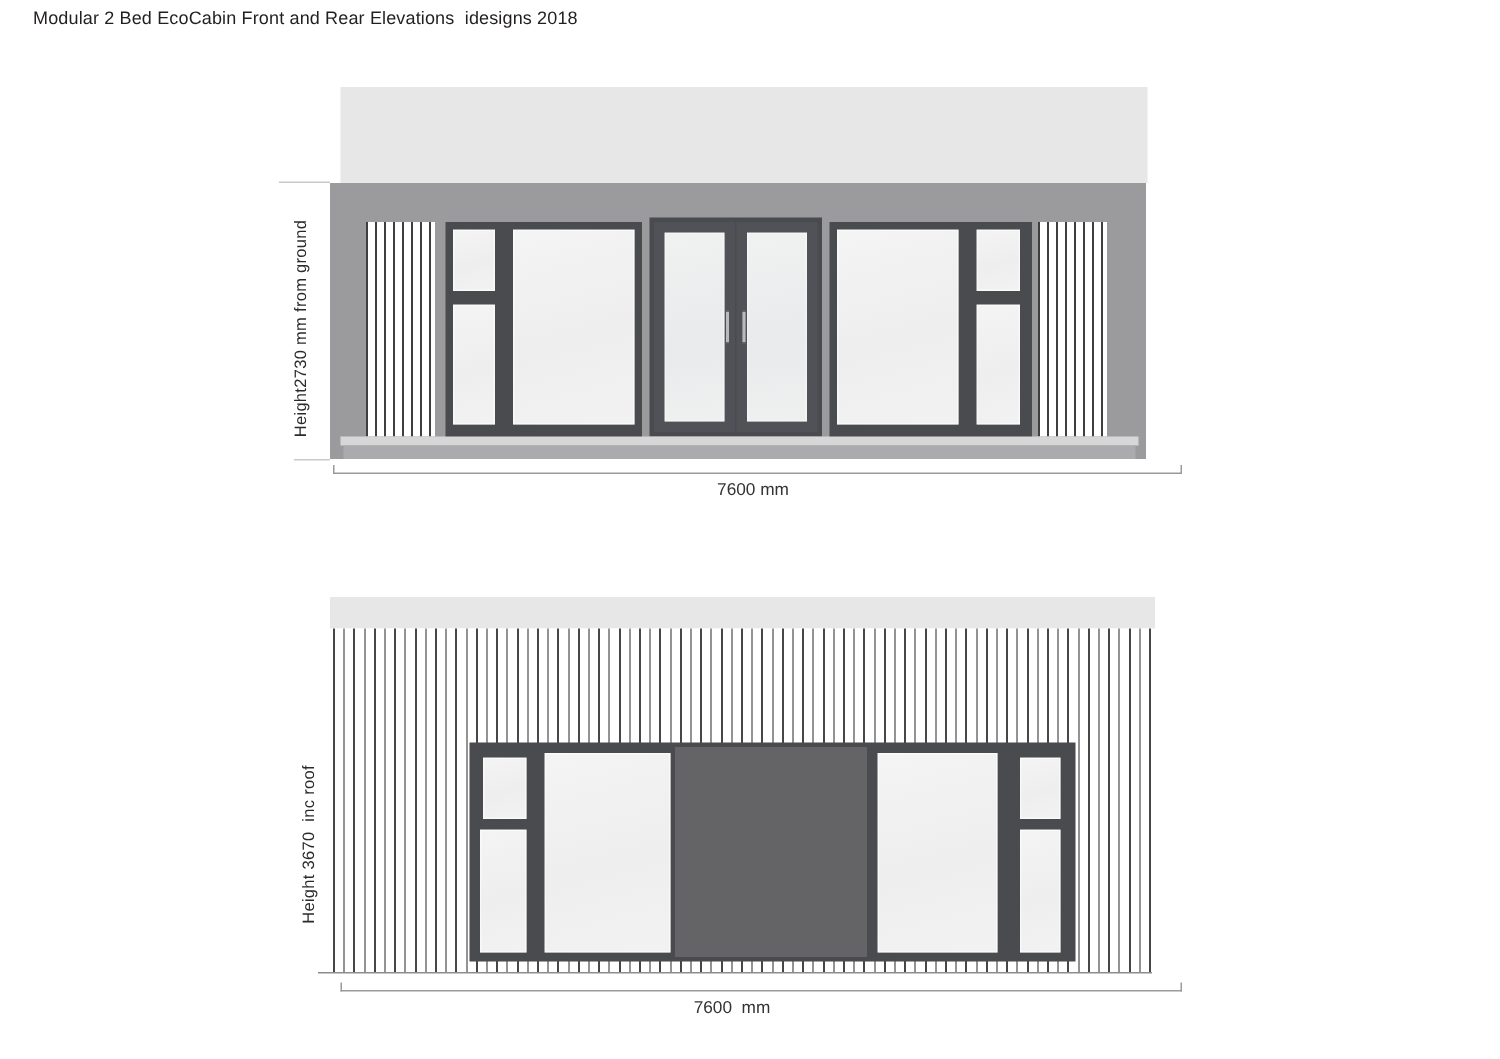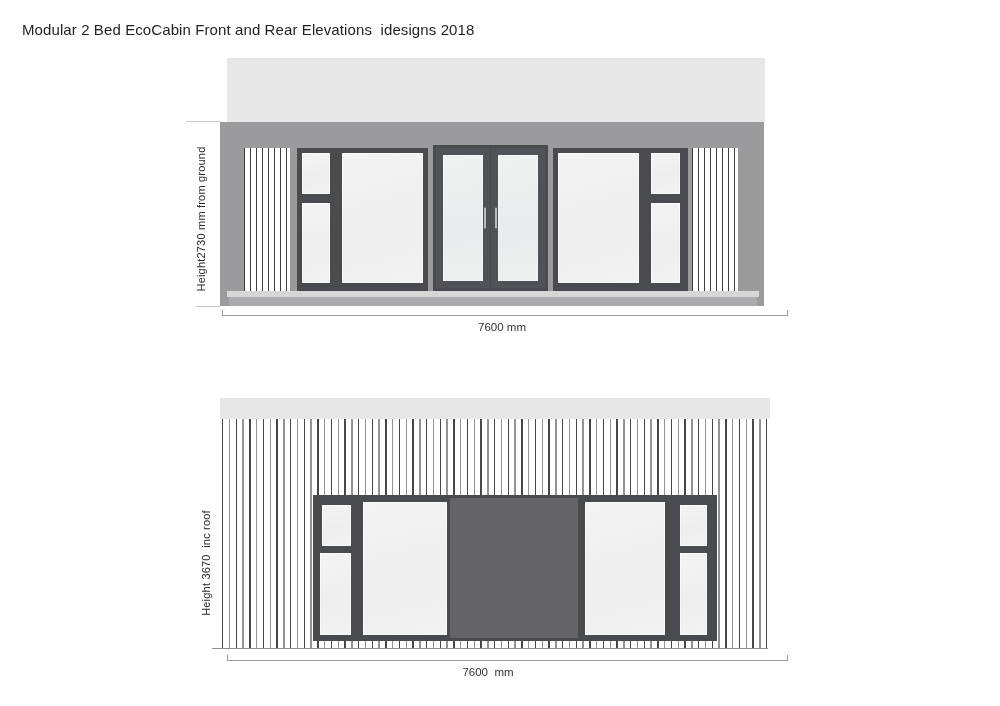--- a/index.html
+++ b/index.html
@@ -2,21 +2,21 @@
 <html><head>
 <meta charset="utf-8">
 <style>
   html,body { margin:0; padding:0; background:#ffffff; }
   .canvas {
     position:relative; width:1000px; height:706px; background:#ffffff;
     font-family:"Liberation Sans", sans-serif; color:#2a2a2a; overflow:hidden;
   }
   .abs { position:absolute; }
   .title {
-    position:absolute; left:22px; top:21px; font-size:15px; color:#231f20;
+    position:absolute; left:22px; top:5px; font-size:12px; color:#231f20;
     white-space:pre; letter-spacing:0.1px;
   }
   
   .roof-band  { background:#e7e7e8; }
   .wall       { background:#9b9b9d; }
   .frame      { background:#4a4b4e; }
   .pane {
     background:linear-gradient(165deg,#f4f4f5 0%,#eeeeef 55%,#f2f2f3 100%);
     box-shadow:inset 0 0 0 1px rgba(255,255,255,.55);
   }

